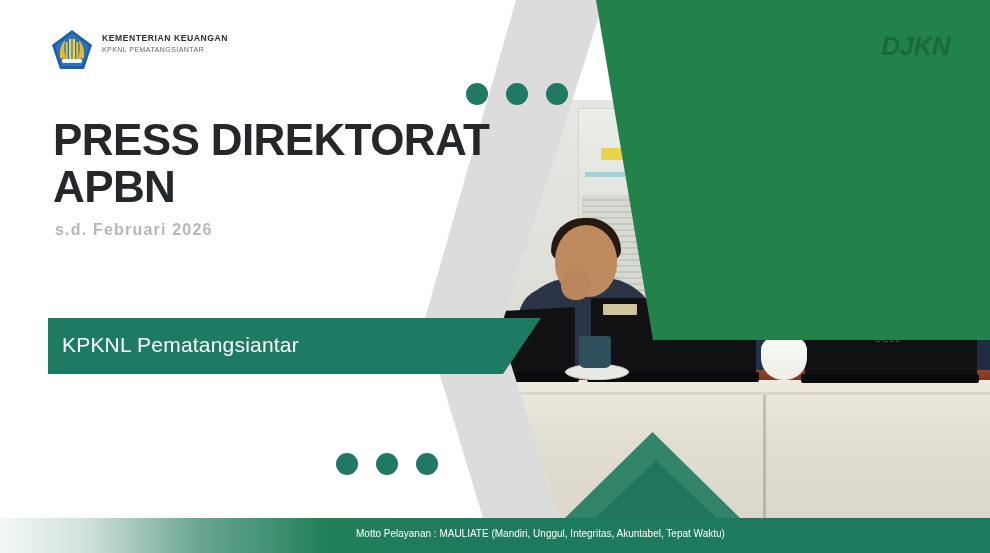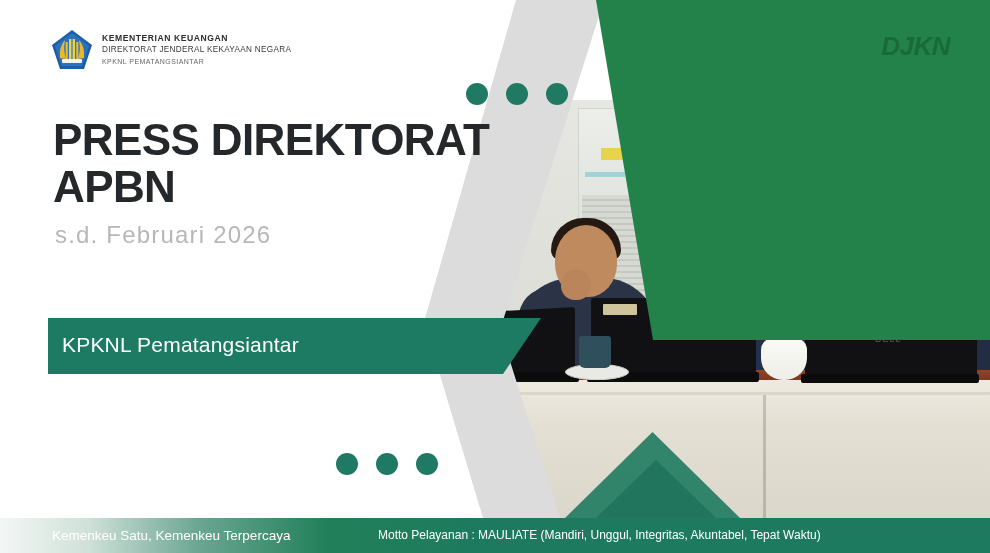--- a/index.html
+++ b/index.html
@@ -129,21 +129,21 @@
   .lt2{font-size:8.2px;letter-spacing:.3px;color:#3a3a3a;line-height:12px;}
   .lt3{font-size:7px;letter-spacing:.45px;color:#666;line-height:12px;}
 
   
   .djkn{position:absolute;right:40px;top:31px;font-size:26px;font-weight:bold;font-style:italic;
     letter-spacing:-.5px;color:#196b36;}
 
   
   .h1{position:absolute;left:53px;top:116px;width:520px;font-size:44px;font-weight:bold;
       line-height:47px;letter-spacing:-.6px;color:#25282a;}
-  .sub{position:absolute;left:55px;top:221px;font-size:24px;font-weight:normal;
+  .sub{position:absolute;left:55px;top:221px;font-size:16px;font-weight:bold;
       letter-spacing:1.2px;color:#b7b7b7;}
   .tagline{position:absolute;left:54px;top:260px;width:470px;font-size:17.5px;font-weight:bold;
       line-height:22px;letter-spacing:.3px;color:#1f1f1f;}
 
   
   .banner{
     position:absolute;left:48px;top:318px;width:493px;height:56px;
     background:#1e7b63;
     clip-path:polygon(0 0, 493px 0, 455px 56px, 0 56px);
   }
@@ -152,21 +152,21 @@
   
   .dots{position:absolute;display:flex;gap:18px;}
   .dots i{display:block;width:22px;height:22px;border-radius:50%;background:#207a63;}
   .dots-a{left:466px;top:83px;}
   .dots-b{left:336px;top:453px;}
 
   
   .footer{position:absolute;left:0;bottom:0;width:990px;height:35px;
     background:linear-gradient(90deg,#f3f7f5 0%,#cfe0d8 9%,#6ba693 20%,#218059 33%,#1e7a5e 48%,#1e7a5e 100%);}
   .foot-l{position:absolute;left:52px;top:10px;font-size:13.5px;color:#ffffff;}
-  .foot-r{position:absolute;left:378px;top:10px;font-size:12px;color:#ffffff;}
+  .foot-r{position:absolute;left:356px;top:10px;font-size:10px;color:#ffffff;}
 </style>
 </head>
 <body>
 
 <div class="poster">
 
   <div class="photo-wrap">
     <div class="photo">
       <div class="wall"></div>
       <div class="wall-left"></div>
@@ -250,21 +250,20 @@
         <path d="M34 30 Q35 18 29 12 Q31 22 28 31 Z" fill="#e8b92a"></path>
         <rect x="19" y="11" width="2.4" height="20" fill="#f0d14a"></rect>
         <rect x="22.6" y="11" width="2.4" height="20" fill="#f0d14a"></rect>
         <rect x="15.6" y="14" width="2.2" height="17" fill="#e0bd35"></rect>
         <rect x="26.2" y="14" width="2.2" height="17" fill="#e0bd35"></rect>
         <rect x="12" y="31" width="20" height="4" rx="1" fill="#f2f2f2"></rect>
       </svg>
     </div>
     <div class="logo-text">
       <div class="lt1">KEMENTERIAN KEUANGAN</div>
-      <div class="lt2">DIREKTORAT JENDERAL KEKAYAAN NEGARA</div>
       <div class="lt3">KPKNL PEMATANGSIANTAR</div>
     </div>
   </div>
 
   <div class="djkn">DJKN</div>
 
   <div class="dots dots-a">
     <i></i>
       <i></i>
       <i></i>
@@ -276,17 +275,16 @@
   </div>
 
   <div class="h1">PRESS DIREKTORAT APBN</div>
   <div class="sub">s.d. Februari 2026</div>
 
   <div class="banner">
     <span>KPKNL Pematangsiantar</span>
   </div>
 
   <div class="footer">
-    <div class="foot-l">Kemenkeu Satu, Kemenkeu Terpercaya</div>
     <div class="foot-r">Motto Pelayanan : MAULIATE (Mandiri, Unggul, Integritas, Akuntabel, Tepat Waktu)</div>
   </div>
 
 </div>
 
 </body></html>

